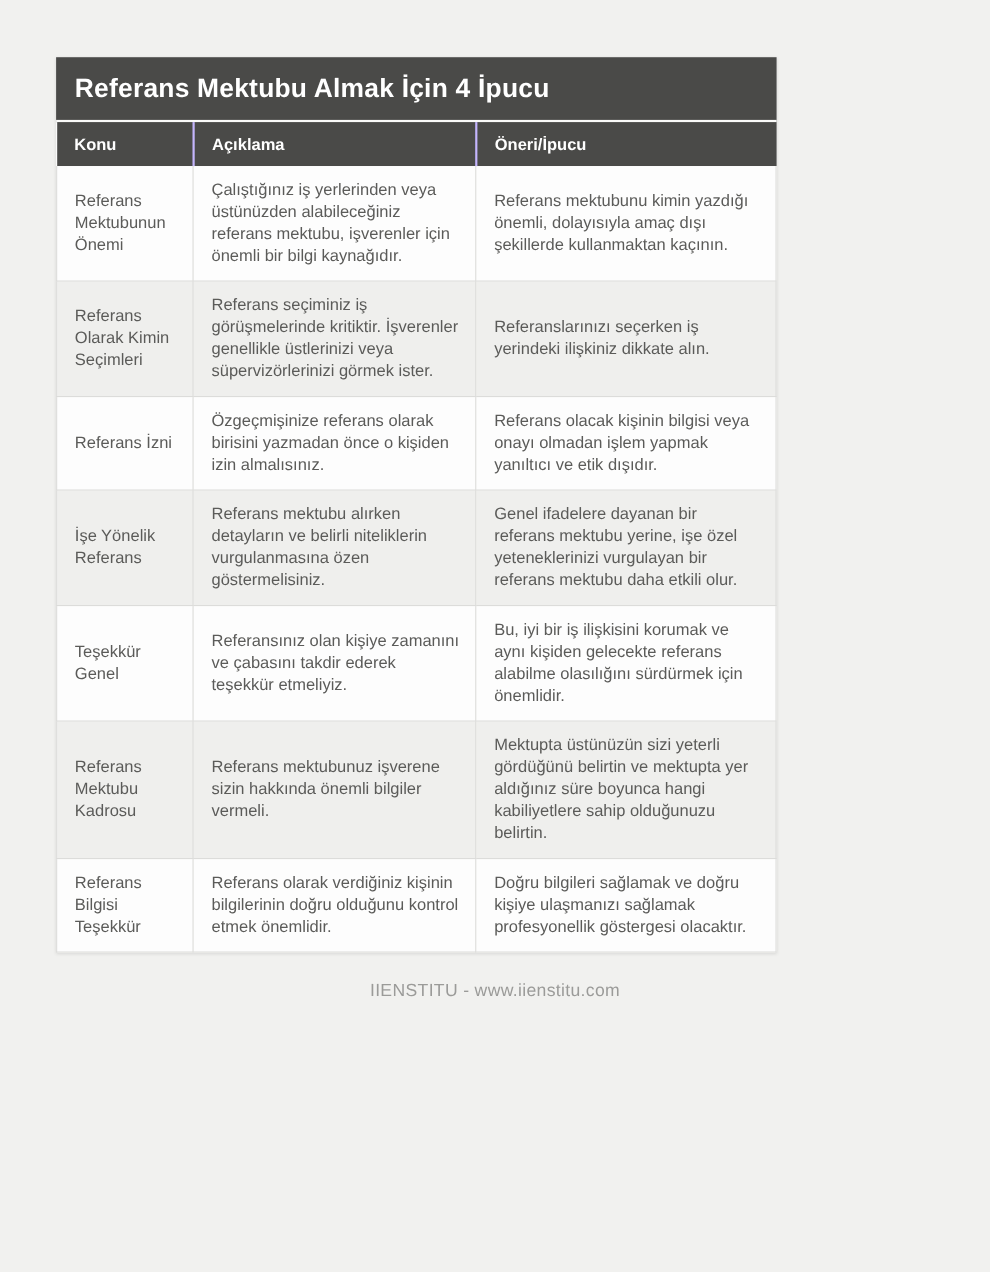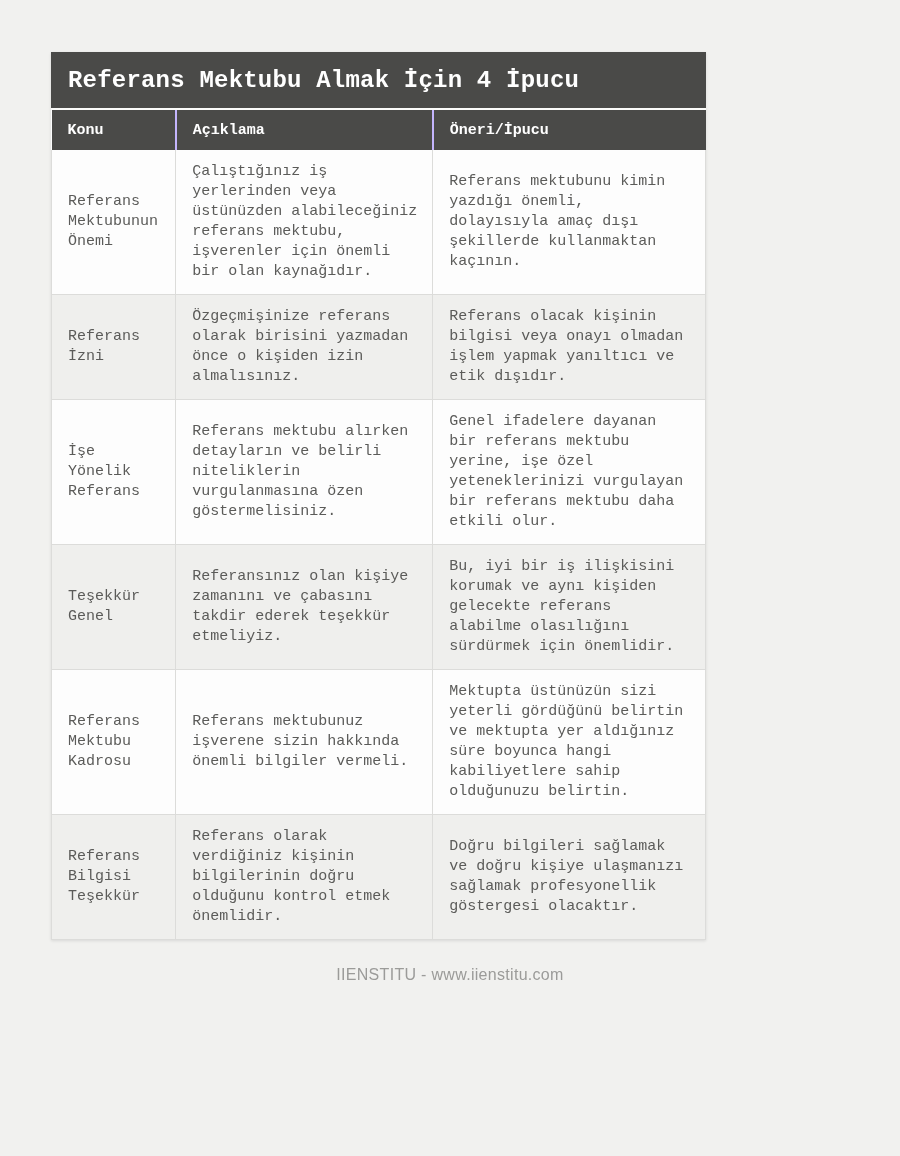--- a/index.html
+++ b/index.html
@@ -14,21 +14,20 @@
   .page {
     width: 900px;
     height: 1156px;
     padding-top: 52px;
   }
   .card {
     width: 655px;
     margin: 0 auto 0 51px;
     box-shadow: 0 1px 3px rgba(0,0,0,0.10);
     background: #fdfdfd;
-    font-family: Liberation Mono, monospace;
   }
   .card-title {
     background: #4a4a48;
     color: #ffffff;
     font-size: 24px;
     font-weight: bold;
     padding: 15px 17px 14px 17px;
     letter-spacing: 0.2px;
     border-bottom: 2px solid #fbfbf9;
   }
@@ -85,24 +84,29 @@
       <thead>
         <tr>
           <th>Konu</th>
           <th>Açıklama</th>
           <th>Öneri/İpucu</th>
         </tr>
       </thead>
       <tbody id="table-body">
   <tr>
     <td>Referans Mektubunun Önemi</td>
-    <td>Çalıştığınız iş yerlerinden veya üstünüzden alabileceğiniz referans mektubu, işverenler için önemli bir olan kaynağıdır.</td>
+    <td>Çalıştığınız iş yerlerinden veya üstünüzden alabileceğiniz referans mektubu, işverenler için önemli bir bilgi kaynağıdır.</td>
     <td>Referans mektubunu kimin yazdığı önemli, dolayısıyla amaç dışı şekillerde kullanmaktan kaçının.</td>
   </tr>
 
+  <tr>
+    <td>Referans Olarak Kimin Seçimleri</td>
+    <td>Referans seçiminiz iş görüşmelerinde kritiktir. İşverenler genellikle üstlerinizi veya süpervizörlerinizi görmek ister.</td>
+    <td>Referanslarınızı seçerken iş yerindeki ilişkiniz dikkate alın.</td>
+  </tr>
 
   <tr>
     <td>Referans İzni</td>
     <td>Özgeçmişinize referans olarak birisini yazmadan önce o kişiden izin almalısınız.</td>
     <td>Referans olacak kişinin bilgisi veya onayı olmadan işlem yapmak yanıltıcı ve etik dışıdır.</td>
   </tr>
 
   <tr>
     <td>İşe Yönelik Referans</td>
     <td>Referans mektubu alırken detayların ve belirli niteliklerin vurgulanmasına özen göstermelisiniz.</td>

